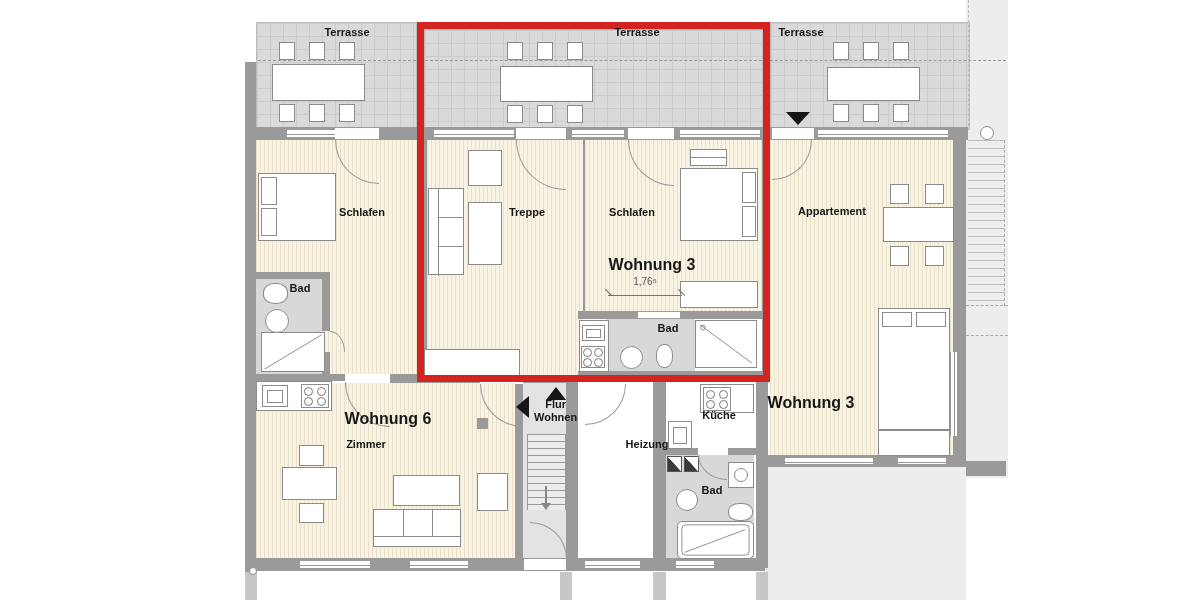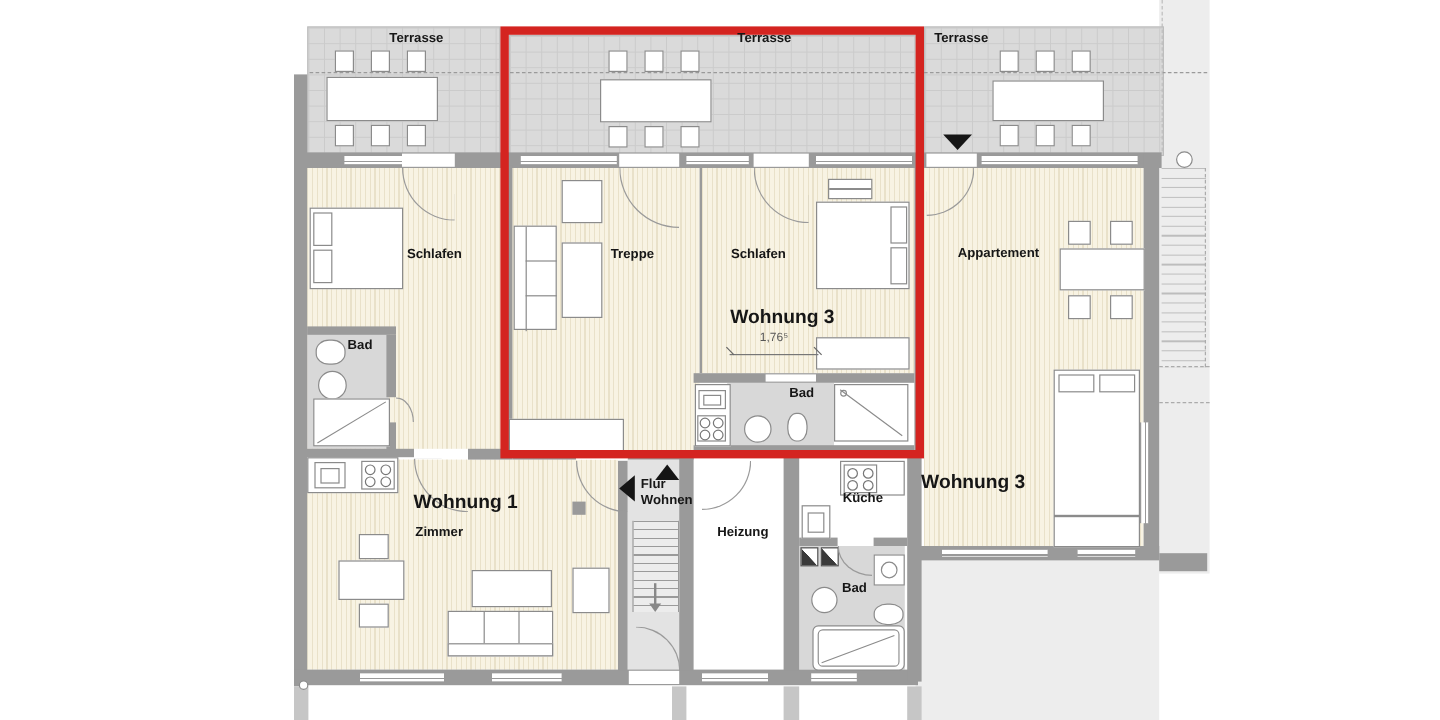--- a/index.html
+++ b/index.html
@@ -289,24 +289,24 @@
   <div class="lbl" style="left:347px;top:26px;">Terrasse</div>
   <div class="lbl" style="left:637px;top:26px;z-index:65;">Terrasse</div>
   <div class="lbl" style="left:801px;top:26px;">Terrasse</div>
   <div class="lbl" style="left:362px;top:206px;">Schlafen</div>
   <div class="lbl" style="left:527px;top:206px;">Treppe</div>
   <div class="lbl" style="left:632px;top:206px;">Schlafen</div>
   <div class="lbl" style="left:832px;top:205px;">Appartement</div>
   <div class="lbl" style="left:300px;top:282px;">Bad</div>
   <div class="lbl" style="left:668px;top:322px;">Bad</div>
   <div class="lbl" style="left:712px;top:484px;">Bad</div>
-  <div class="lbl big" style="left:388px;top:410px;">Wohnung 1</div>
+  <div class="lbl big" style="left:388px;top:410px;">Wohnung 6</div>
   <div class="lbl big" style="left:652px;top:256px;">Wohnung 3</div>
   <div class="lbl big" style="left:811px;top:394px;">Wohnung 3</div>
   <div class="lbl" style="left:366px;top:438px;">Zimmer</div>
   <div class="abs" style="left:534px;top:398px;z-index:40;font-weight:bold;font-size:11px;line-height:13px;color:#161616;">
-    <span style="display:block;">Flur</span>
+    <span style="display:block;text-align:center;">Flur</span>
     <span style="display:block;">Wohnen</span>
   </div>
-  <div class="lbl" style="left:619px;top:438px;">Heizung</div>
+  <div class="lbl" style="left:647px;top:438px;">Heizung</div>
   <div class="lbl" style="left:719px;top:409px;">Küche</div>
 
 </div>
 
 </body></html>

